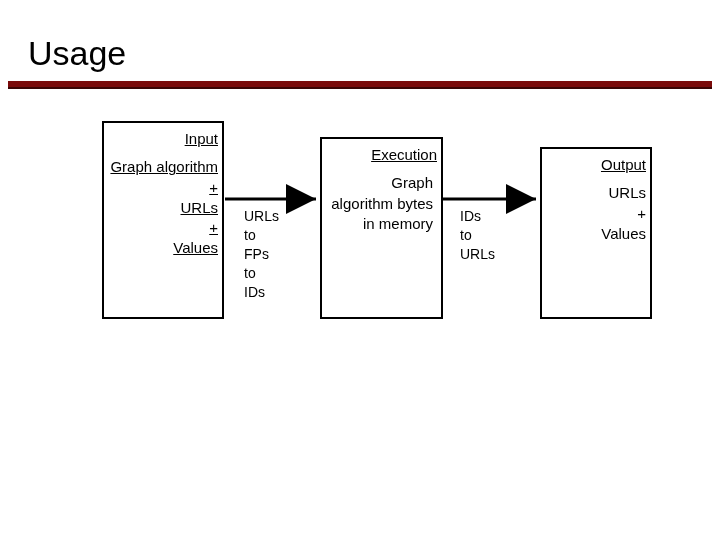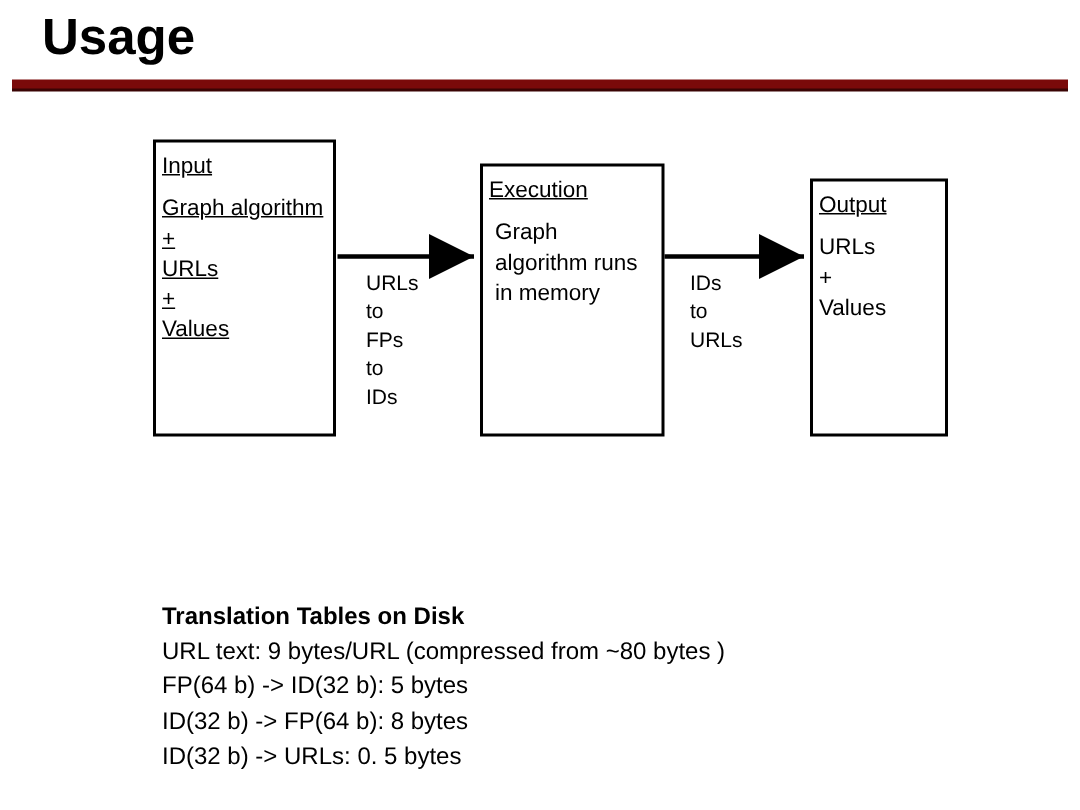--- a/index.html
+++ b/index.html
@@ -12,48 +12,48 @@
     color: #000;
   }
   .slide {
     width: 720px;
     height: 540px;
     position: relative;
     box-sizing: border-box;
   }
   .title {
     font-size: 34px;
-    font-weight: bold;
-    padding: 6px 0 8px 28px;
+    font-weight: normal;
+    padding: 34px 0 8px 28px;
     font-family: Verdana, Geneva, sans-serif;
   }
   .rule {
     height: 6px;
     background: #7a0a0a;
     margin: 0 8px 0 8px;
     box-shadow: 0 2px 0 #3a0404;
   }
   .diagram {
     position: relative;
     height: 230px;
     margin-top: 34px;
   }
   .box {
     position: absolute;
     border: 2px solid #000;
     background: #fff;
-    text-align: left;
+    text-align: right;
     font-size: 15px;
     line-height: 1.35;
     padding: 6px 4px;
     box-sizing: border-box;
   }
   .input-box   { left: 102px; top: 0;  width: 122px; height: 198px; }
   .exec-box    { left: 320px; top: 16px; width: 123px; height: 182px; }
-  .output-box  { left: 540px; top: 26px; width: 92px; height: 172px; }
+  .output-box  { left: 540px; top: 26px; width: 112px; height: 172px; }
   .box .hdr {
     text-decoration: underline;
     display: block;
     margin-bottom: 8px;
   }
   .arrow-label {
     position: absolute;
     font-size: 14px;
     line-height: 1.35;
     text-align: left;
@@ -102,42 +102,35 @@
       <span class="hdr">Input</span>
       <span style="white-space:pre-line; display:block;text-decoration:underline;">Graph algorithm
 +
 URLs
 +
 Values</span>
     </div>
 
     <div class="box exec-box">
       <span class="hdr">Execution</span>
-      <span style="display:block; padding:0 4px;">Graph algorithm runs in memory</span>
+      <span style="display:block; padding:0 4px;">Graph algorithm bytes in memory</span>
     </div>
 
     <div class="box output-box">
       <span class="hdr">Output</span>
       <span style="white-space:pre-line; display:block;">URLs
 +
 Values</span>
     </div>
 
     <div class="arrow-label arrow1-label" style="white-space:pre-line;">URLs
 to
 FPs
 to
 IDs</div>
     <div class="arrow-label arrow2-label" style="white-space:pre-line;">IDs
 to
 URLs</div>
 
   </div>
 
-  <div class="notes">
-    <div class="notes-title">Translation Tables on Disk</div>
-    <div>URL text: 9 bytes/URL (compressed from ~80 bytes )</div>
-    <div>FP(64 b) -&gt; ID(32 b): 5 bytes</div>
-    <div>ID(32 b) -&gt; FP(64 b): 8 bytes</div>
-    <div>ID(32 b) -&gt; URLs: 0. 5 bytes</div>
-  </div>
 
 </div>
 
 </body></html>

